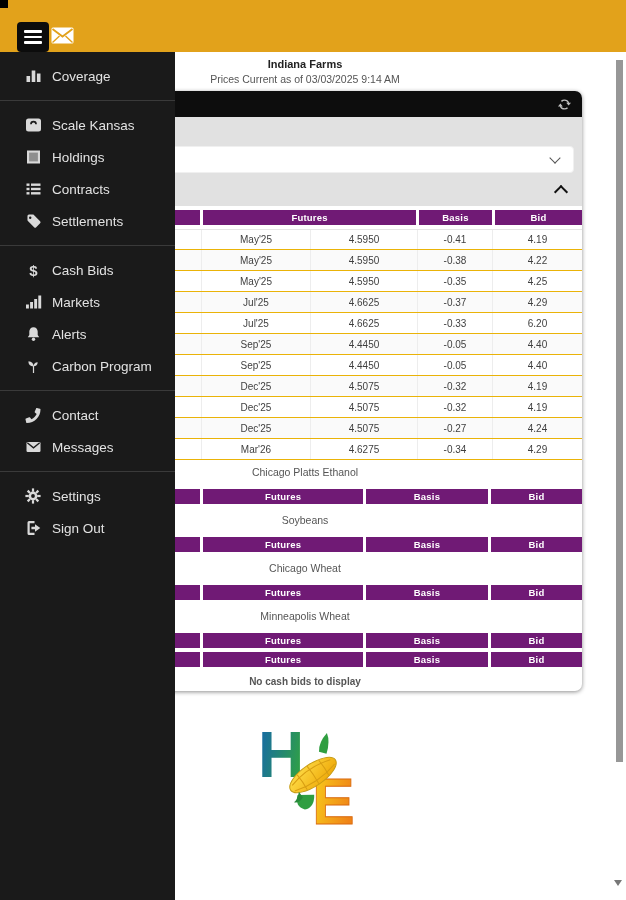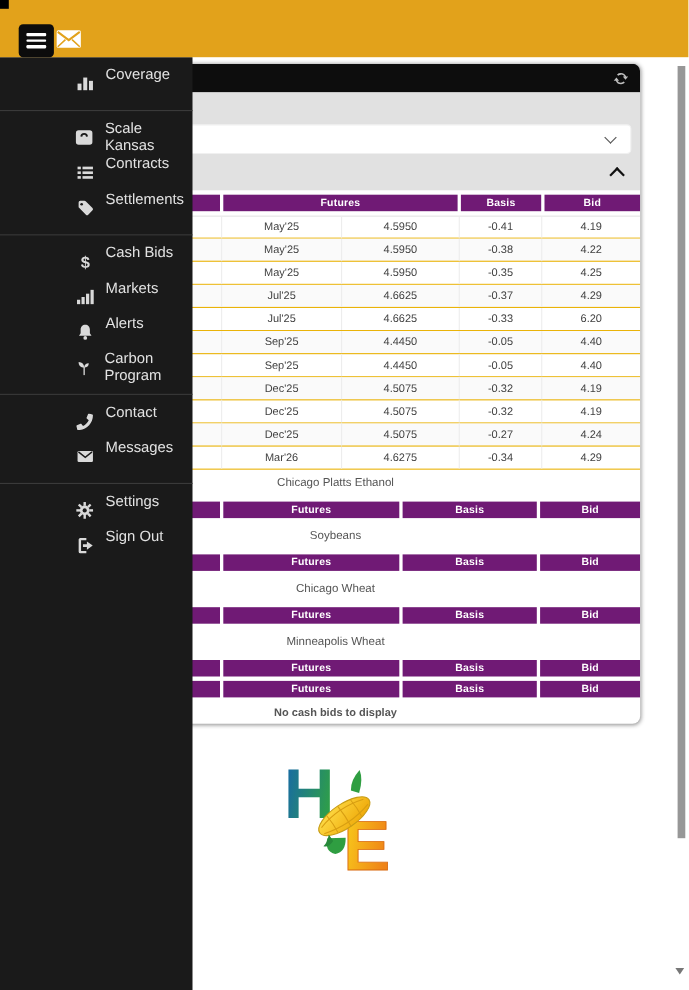--- a/index.html
+++ b/index.html
@@ -10,22 +10,22 @@
   .corner-black{position:absolute;top:0;left:0;width:8px;height:8px;background:#000;}
   .hamburger{position:absolute;top:22px;left:17px;width:32px;height:30px;background:#0c0c0c;
              border:none;border-radius:4px;display:flex;flex-direction:column;justify-content:center;
              align-items:center;cursor:pointer;padding:0;}
   .hamburger span{display:block;width:18px;height:2.7px;background:#fff;border-radius:1px;margin:1.5px 0;}
   .mail-btn{position:absolute;top:27px;left:51px;width:23px;height:17px;cursor:pointer;}
   
   .sidebar{position:absolute;top:52px;left:0;width:175px;height:848px;background:#1a1a1a;z-index:10;}
   .side-group{padding:8px 0;}
   .side-group + .side-group{border-top:1px solid #3a3a3a;}
-  .side-item{display:flex;height:32px;padding-left:24px;color:#e2e2e2;
-             font-size:13.5px;cursor:pointer;margin-left:44px;}
+  .side-item{display:flex;align-items:center;height:32px;padding-left:24px;color:#e2e2e2;
+             font-size:13.5px;cursor:pointer;}
   .side-item .icn{width:18px;margin-right:10px;display:flex;justify-content:center;align-items:center;}
   
   .main{position:absolute;top:52px;left:0;width:626px;z-index:1;}
   .content{margin:0 44px 0 28px;}
   .page-header{text-align:center;padding-top:6px;}
   .ph-title{font-size:11px;font-weight:bold;color:#222;}
   .ph-sub{font-size:10.5px;color:#555;margin-top:3px;}
   .card{margin-top:6px;border-radius:7px;overflow:hidden;background:#fff;
         box-shadow:0 1px 4px rgba(0,0,0,.45);}
   .card-titlebar{height:26px;background:#0d0d0d;display:flex;align-items:center;
@@ -64,20 +64,24 @@
   
   .sb-thumb{position:absolute;top:60px;right:3px;width:7px;height:702px;background:#979797;z-index:30;cursor:pointer;}
   .sb-arrow{position:absolute;top:880px;right:4px;width:0;height:0;z-index:30;cursor:pointer;
             border-left:4.5px solid transparent;border-right:4.5px solid transparent;border-top:6px solid #777;}
 </style>
 </head>
 <body>
 
 <div class="main">
   <div class="content">
+    <div class="page-header">
+      <div class="ph-title">Indiana Farms</div>
+      <div class="ph-sub">Prices Current as of 03/03/2025 9:14 AM</div>
+    </div>
 
     <div class="card">
       <div class="card-titlebar">
         <span style="display:flex;">
           <svg width="15" height="15" viewBox="0 0 16 16">
               <g fill="#bfbfbf">
             <path d="M8 2.6a5.4 5.4 0 0 1 5 3.4h2L12.4 9 9.8 6h1.7A3.9 3.9 0 0 0 8 4.1c-1 0-2 .4-2.7 1.1L4.2 4A5.4 5.4 0 0 1 8 2.6z"></path>
             <path d="M8 13.4A5.4 5.4 0 0 1 3 10H1L3.6 7l2.6 3H4.5A3.9 3.9 0 0 0 8 11.9c1 0 2-.4 2.7-1.1l1.1 1.2A5.4 5.4 0 0 1 8 13.4z"></path>
           </g>
             </svg>
@@ -279,20 +283,29 @@
           <svg width="17" height="16" viewBox="0 0 16 16">
             <path fill="#d9d9d9" d="M3 1.5h10A2.5 2.5 0 0 1 15.5 4v8a2.5 2.5 0 0 1-2.5 2.5H3A2.5 2.5 0 0 1 .5 12V4A2.5 2.5 0 0 1 3 1.5z"></path>
             <path d="M4.6 7.2a3.4 3.4 0 0 1 6.8 0l-1.7.01a1.7 1.7 0 0 0-3.4 0z" fill="#1a1a1a"></path>
           </svg>
         </span>
         <span class="lbl">Scale Kansas</span>
       </div>
       <div class="side-item">
         <span class="icn">
           <svg width="17" height="16" viewBox="0 0 16 16">
+            <rect x="1.5" y="1.5" width="13" height="13" fill="#d9d9d9"></rect>
+            <rect x="3.6" y="3.6" width="8.8" height="8.8" fill="#8f8f8f"></rect>
+          </svg>
+        </span>
+        <span class="lbl">Holdings</span>
+      </div>
+      <div class="side-item">
+        <span class="icn">
+          <svg width="17" height="16" viewBox="0 0 16 16">
             <g fill="#d9d9d9">
               <rect x="1" y="2.5" width="3" height="2.4"></rect>
               <rect x="5.5" y="2.5" width="9.5" height="2.4"></rect>
               <rect x="1" y="6.8" width="3" height="2.4"></rect>
               <rect x="5.5" y="6.8" width="9.5" height="2.4"></rect>
               <rect x="1" y="11.1" width="3" height="2.4"></rect>
               <rect x="5.5" y="11.1" width="9.5" height="2.4"></rect>
             </g>
           </svg>
         </span>

